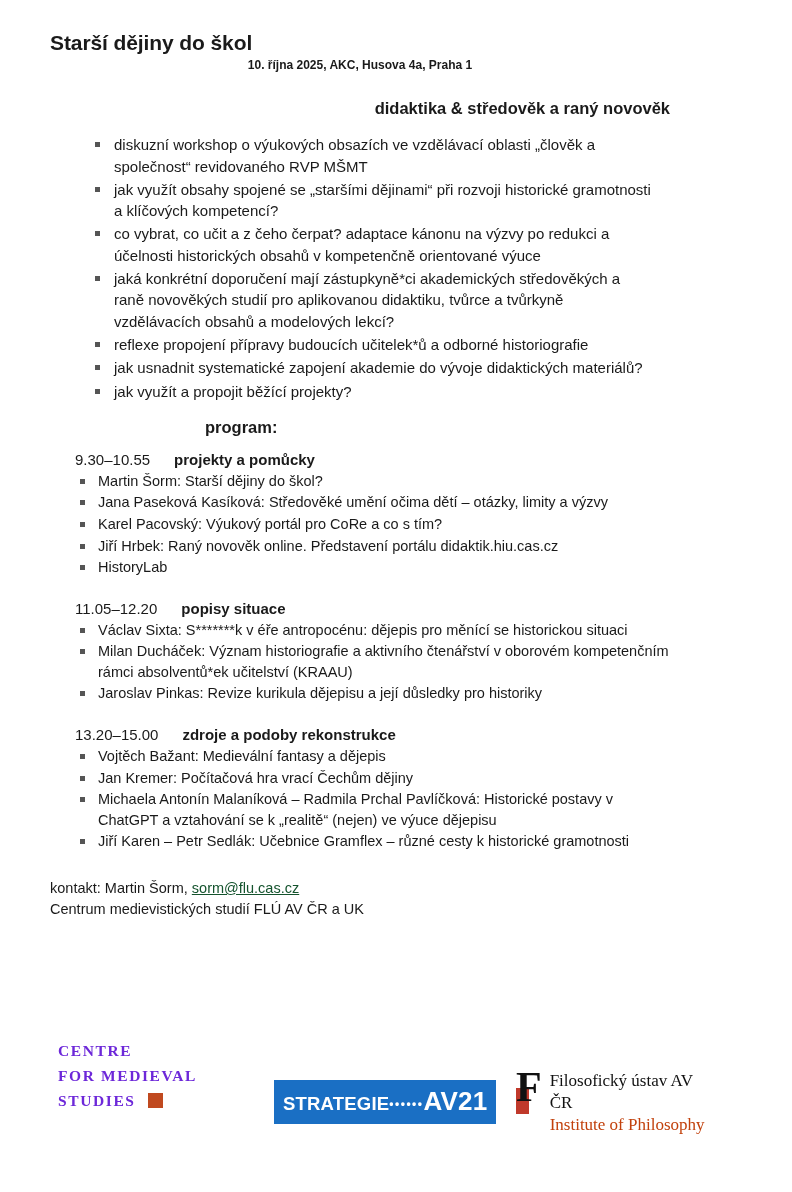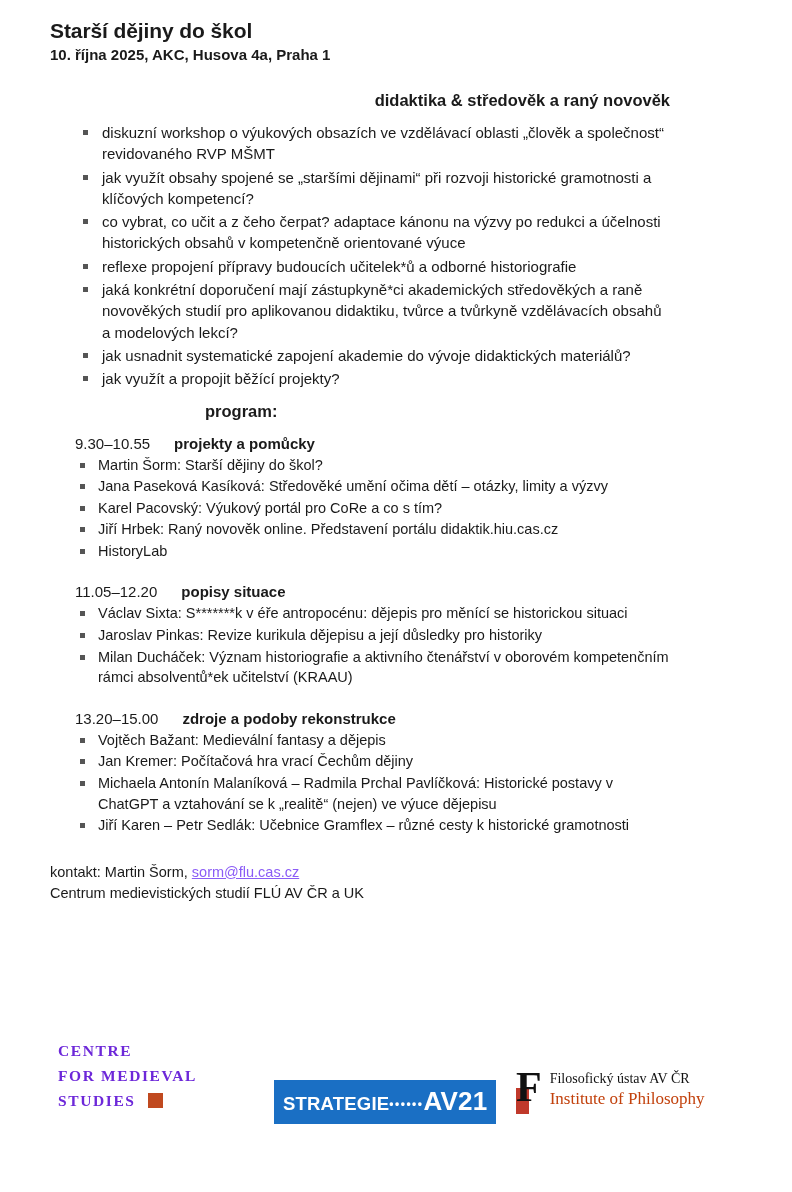--- a/index.html
+++ b/index.html
@@ -13,51 +13,52 @@
     font-family: "Liberation Sans", sans-serif;
     color: #1a1a1a;
     position: relative;
     overflow: hidden;
   }
   .page {
     position: relative;
     width: 716px;
     height: 1192px;
     box-sizing: border-box;
-    padding: 18px 46px 0 50px;
+    padding: 30px 46px 0 50px;
   }
   .doc-title {
     font-size: 21px;
     font-weight: bold;
     letter-spacing: -0.1px;
     margin: 0 0 2px 0;
     line-height: 1.25;
   }
   .doc-subtitle {
-    font-size: 15px;
+    font-size: 12px;
     font-weight: bold;
     margin: 0 0 26px 0;
     line-height: 1.25;
+    text-align: center;
   }
   .section-heading {
     font-size: 16.5px;
     font-weight: bold;
     margin: 0 0 12px 0;
     padding-left: 155px;
     text-align: right;
   }
   .program-heading {
     font-size: 16.5px;
     font-weight: bold;
     margin: 12px 0 14px 0;
     padding-left: 155px;
   }
   ul.bullets {
     list-style: none;
-    margin: 4px;
+    margin: 16px;
     padding: 0;
   }
   ul.bullets li {
     position: relative;
     font-size: 15px;
     line-height: 1.42;
     padding-left: 48px;
     margin-bottom: 2px;
   }
   ul.bullets li::before {
@@ -108,21 +109,21 @@
   }
   .slot-gap {
     height: 8px;
   }
   .contact {
     margin-top: 26px;
     font-size: 14.5px;
     line-height: 1.45;
   }
   .contact a {
-    color: #8b5cf6;
+    color: #14532d;
     text-decoration: underline;
   }
   .logos {
     position: absolute;
     left: 0;
     right: 0;
     bottom: 70px;
     height: 84px;
   }
   .logo-cms {
@@ -183,21 +184,21 @@
     font-weight: bold;
     line-height: 0.82;
     color: #111111;
     margin-right: 8px;
   }
   .logo-flu .flu-text {
     font-family: "Liberation Serif", serif;
     line-height: 1.3;
   }
   .logo-flu .flu-cz {
-    font-size: 14px;
+    font-size: 17px;
     color: #111111;
     display: block;
   }
   .logo-flu .flu-en {
     font-size: 17px;
     color: #c2410c;
     display: block;
   }
   .red-bar {
     position: absolute;
@@ -215,22 +216,22 @@
 
   <h1 class="doc-title">Starší dějiny do škol</h1>
   <div class="doc-subtitle">10. října 2025, AKC, Husova 4a, Praha 1</div>
 
   <div class="section-heading">didaktika &amp; středověk a raný novověk</div>
 
   <ul class="bullets">
     <li>diskuzní workshop o výukových obsazích ve vzdělávací oblasti „člověk a společnost“ revidovaného RVP MŠMT</li>
     <li>jak využít obsahy spojené se „staršími dějinami“ při rozvoji historické gramotnosti a klíčových kompetencí?</li>
     <li>co vybrat, co učit a z čeho čerpat? adaptace kánonu na výzvy po redukci a účelnosti historických obsahů v kompetenčně orientované výuce</li>
+    <li>jaká konkrétní doporučení mají zástupkyně*ci akademických středověkých a raně novověkých studií pro aplikovanou didaktiku, tvůrce a tvůrkyně vzdělávacích obsahů a modelových lekcí?</li>
     <li>reflexe propojení přípravy budoucích učitelek*ů a odborné historiografie</li>
-    <li>jaká konkrétní doporučení mají zástupkyně*ci akademických středověkých a raně novověkých studií pro aplikovanou didaktiku, tvůrce a tvůrkyně vzdělávacích obsahů a modelových lekcí?</li>
     <li>jak usnadnit systematické zapojení akademie do vývoje didaktických materiálů?</li>
     <li>jak využít a propojit běžící projekty?</li>
   </ul>
 
   <div class="program-heading">program:</div>
 
   <div class="slot">
     <div class="slot-head"><span class="slot-time">9.30–10.55</span><span class="slot-name">projekty a pomůcky</span></div>
     <ul class="session-list">
       <li>Martin Šorm: Starší dějiny do škol?</li>
@@ -240,22 +241,22 @@
       <li>HistoryLab</li>
     </ul>
   </div>
 
   <div class="slot-gap"></div>
 
   <div class="slot">
     <div class="slot-head"><span class="slot-time">11.05–12.20</span><span class="slot-name">popisy situace</span></div>
     <ul class="session-list">
       <li>Václav Sixta: S*******k v éře antropocénu: dějepis pro měnící se historickou situaci</li>
+      <li>Milan Ducháček: Význam historiografie a aktivního čtenářství v oborovém kompetenčním rámci absolventů*ek učitelství (KRAAU)</li>
       <li>Jaroslav Pinkas: Revize kurikula dějepisu a její důsledky pro historiky</li>
-      <li>Milan Ducháček: Význam historiografie a aktivního čtenářství v oborovém kompetenčním rámci absolventů*ek učitelství (KRAAU)</li>
     </ul>
   </div>
 
   <div class="slot-gap"></div>
 
   <div class="slot">
     <div class="slot-head"><span class="slot-time">13.20–15.00</span><span class="slot-name">zdroje a podoby rekonstrukce</span></div>
     <ul class="session-list">
       <li>Vojtěch Bažant: Medievální fantasy a dějepis</li>
       <li>Jan Kremer: Počítačová hra vrací Čechům dějiny</li>

